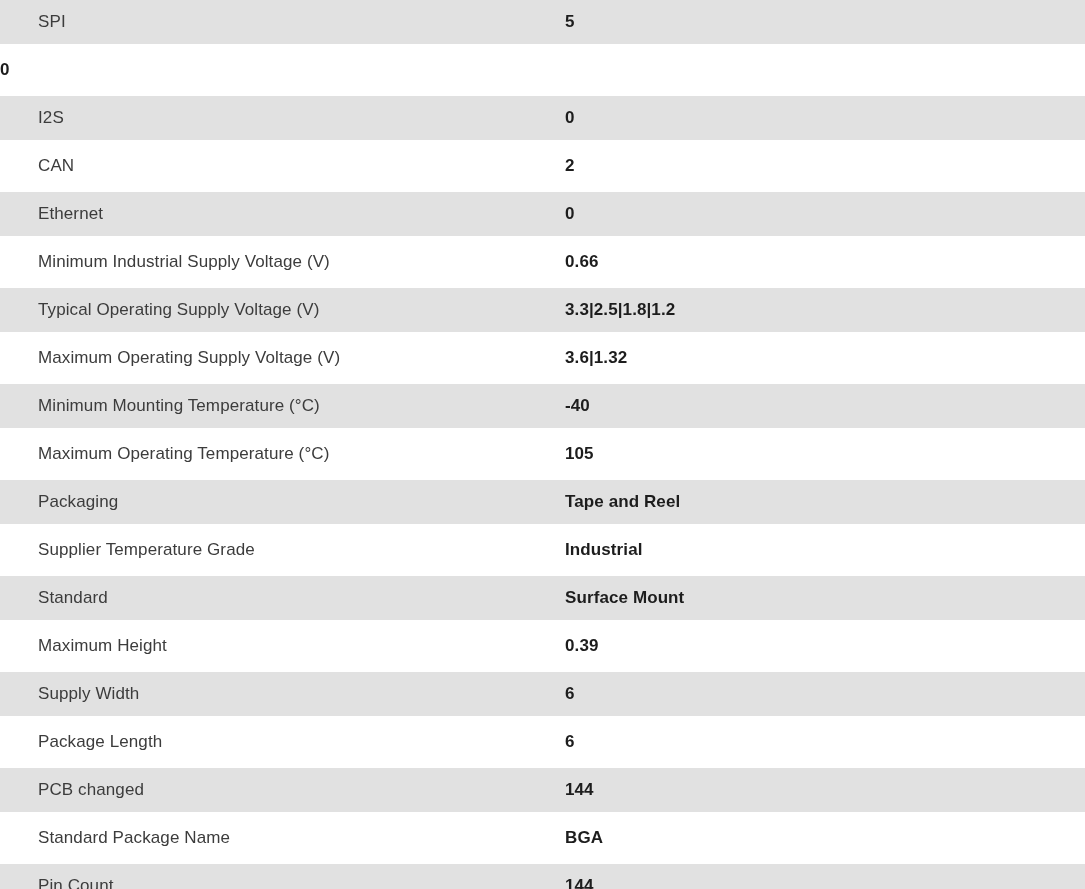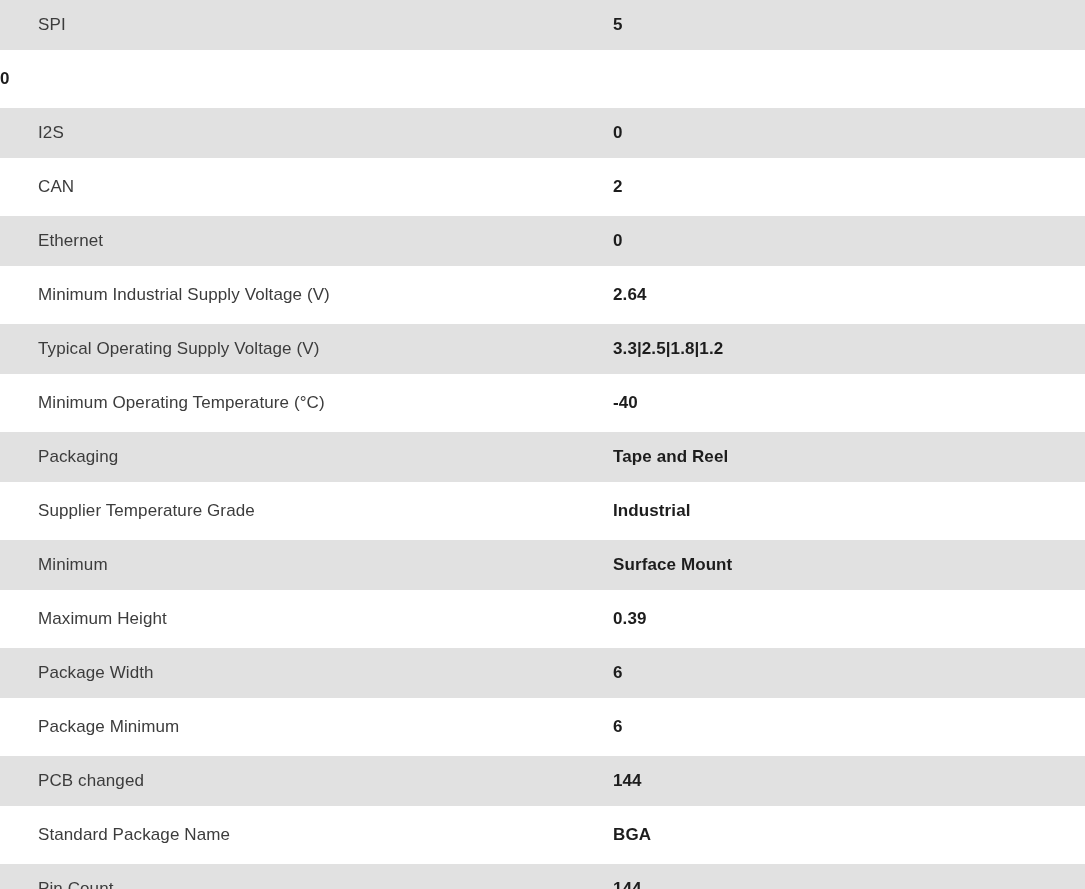--- a/index.html
+++ b/index.html
@@ -12,24 +12,23 @@
     height: 889px;
     overflow: hidden;
     font-family: "Liberation Sans", sans-serif;
   }
   .spec-table {
     width: 1085px;
   }
   .spec-row {
     display: flex;
     align-items: center;
-    height: 50px;
+    height: 44px;
     margin-bottom: 4px;
     background: #ffffff;
-    gap: 48px;
   }
   .spec-row:nth-child(odd) {
     background: #e1e1e1;
   }
   .spec-label {
     box-sizing: content-box;
     width: 527px;
     padding-left: 38px;
     font-size: 17px;
     font-weight: 400;
@@ -69,62 +68,70 @@
     <div class="spec-value">2</div>
   </div>
 
   <div class="spec-row">
     <div class="spec-label">Ethernet</div>
     <div class="spec-value">0</div>
   </div>
 
   <div class="spec-row">
     <div class="spec-label">Minimum Industrial Supply Voltage (V)</div>
-    <div class="spec-value">2.64</div>
+    <div class="spec-value">0.66</div>
   </div>
 
   <div class="spec-row">
     <div class="spec-label">Typical Operating Supply Voltage (V)</div>
     <div class="spec-value">3.3|2.5|1.8|1.2</div>
   </div>
 
+  <div class="spec-row">
+    <div class="spec-label">Maximum Operating Supply Voltage (V)</div>
+    <div class="spec-value">3.6|1.32</div>
+  </div>
 
   <div class="spec-row">
-    <div class="spec-label">Minimum Operating Temperature (°C)</div>
+    <div class="spec-label">Minimum Mounting Temperature (°C)</div>
     <div class="spec-value">-40</div>
   </div>
 
+  <div class="spec-row">
+    <div class="spec-label">Maximum Operating Temperature (°C)</div>
+    <div class="spec-value">105</div>
+  </div>
 
   <div class="spec-row">
     <div class="spec-label">Packaging</div>
     <div class="spec-value">Tape and Reel</div>
   </div>
 
   <div class="spec-row">
     <div class="spec-label">Supplier Temperature Grade</div>
     <div class="spec-value">Industrial</div>
   </div>
 
   <div class="spec-row">
-    <div class="spec-label">Minimum</div>
+    <div class="spec-label">Standard</div>
     <div class="spec-value">Surface Mount</div>
   </div>
 
   <div class="spec-row">
     <div class="spec-label">Maximum Height</div>
     <div class="spec-value">0.39</div>
   </div>
 
   <div class="spec-row">
-    <div class="spec-label">Package Width</div>
+    <div class="spec-label">Supply Width</div>
     <div class="spec-value">6</div>
   </div>
 
   <div class="spec-row">
-    <div class="spec-label">Package Minimum</div>
+    <div class="spec-label">Package Length</div>
     <div class="spec-value">6</div>
   </div>
 
   <div class="spec-row">
     <div class="spec-label">PCB changed</div>
     <div class="spec-value">144</div>
   </div>
 
   <div class="spec-row">
     <div class="spec-label">Standard Package Name</div>

